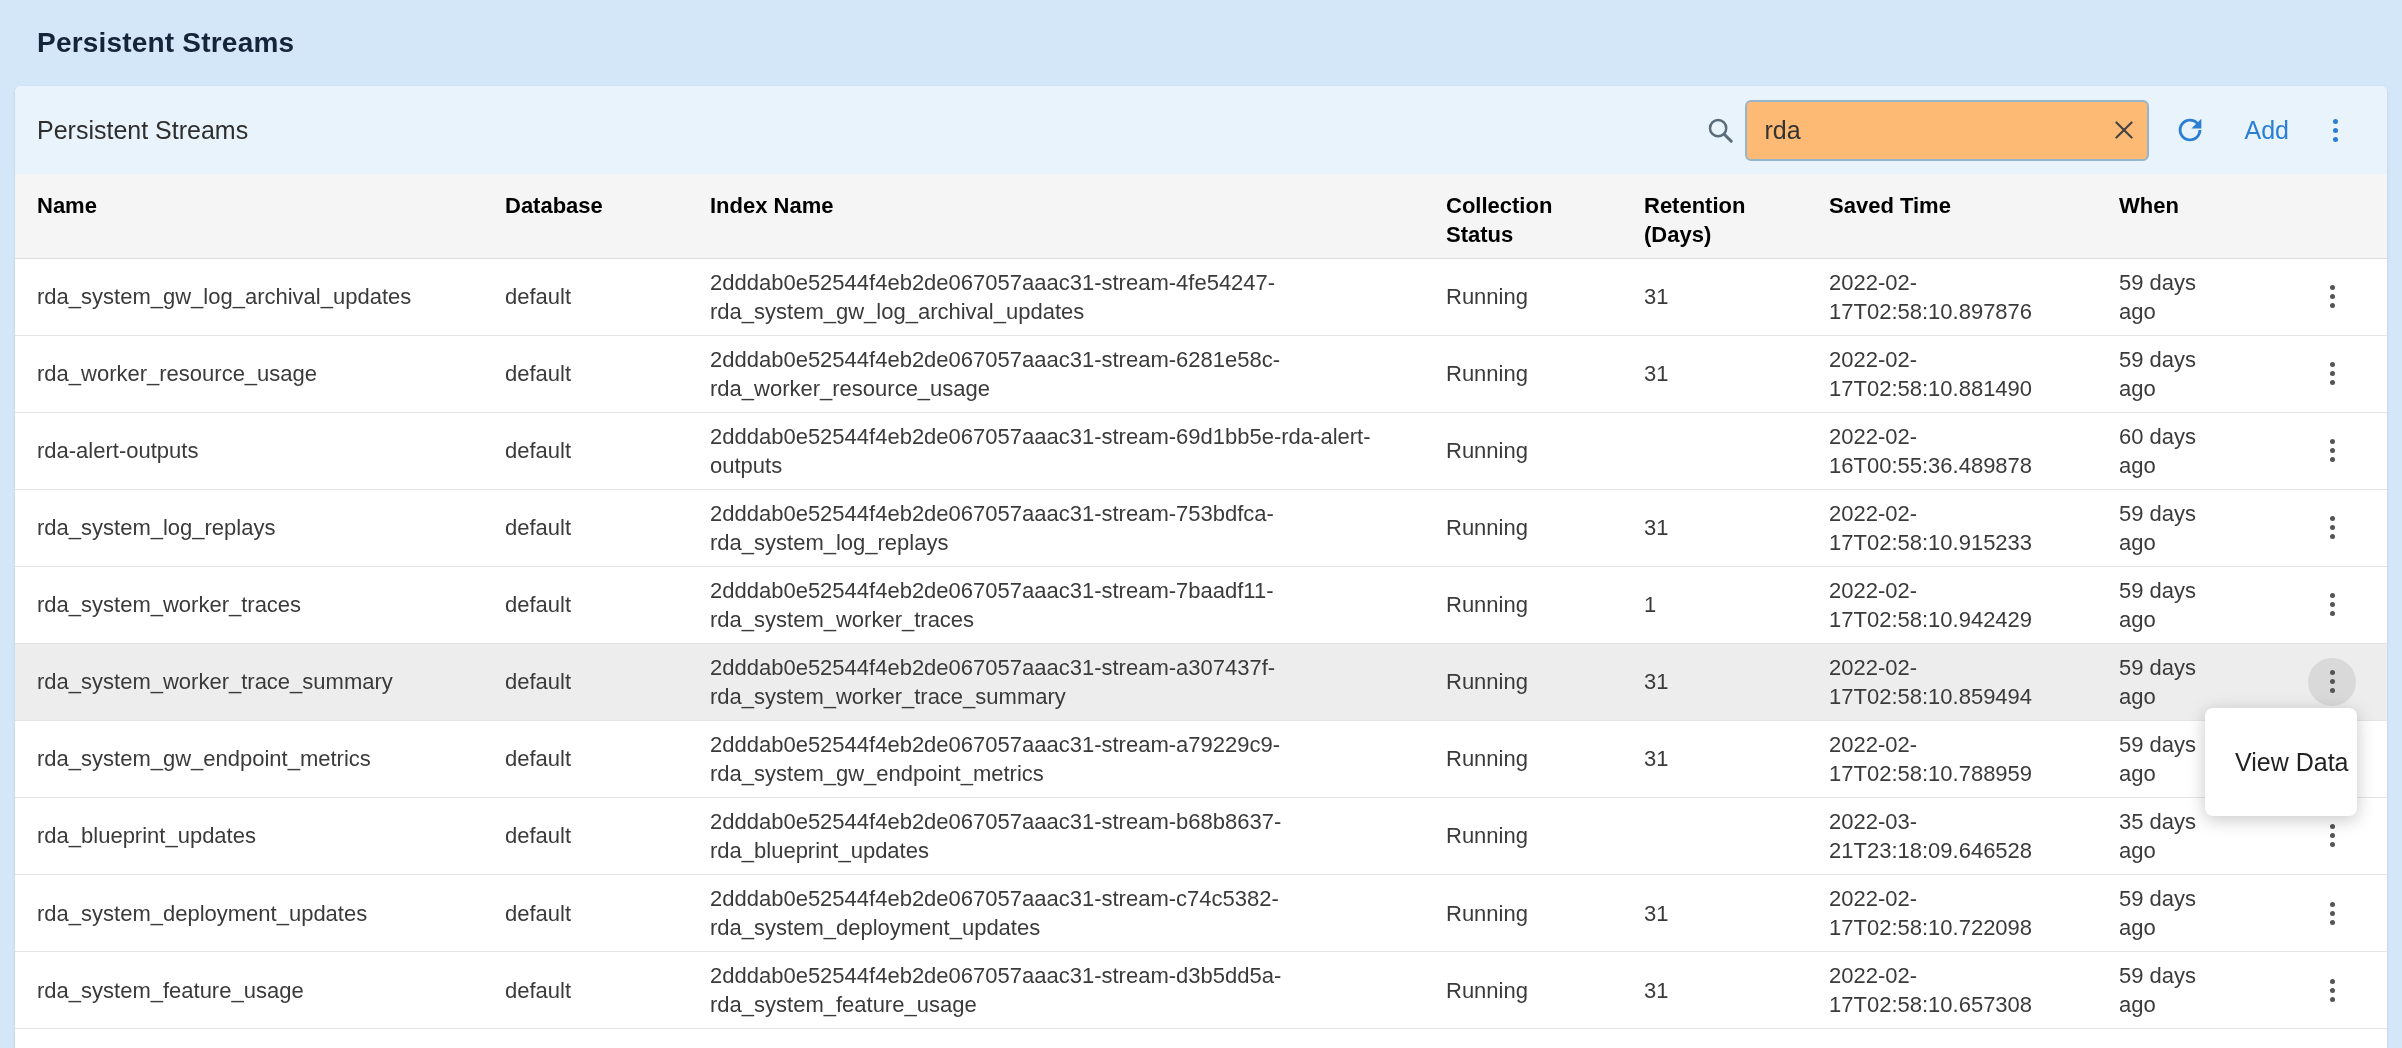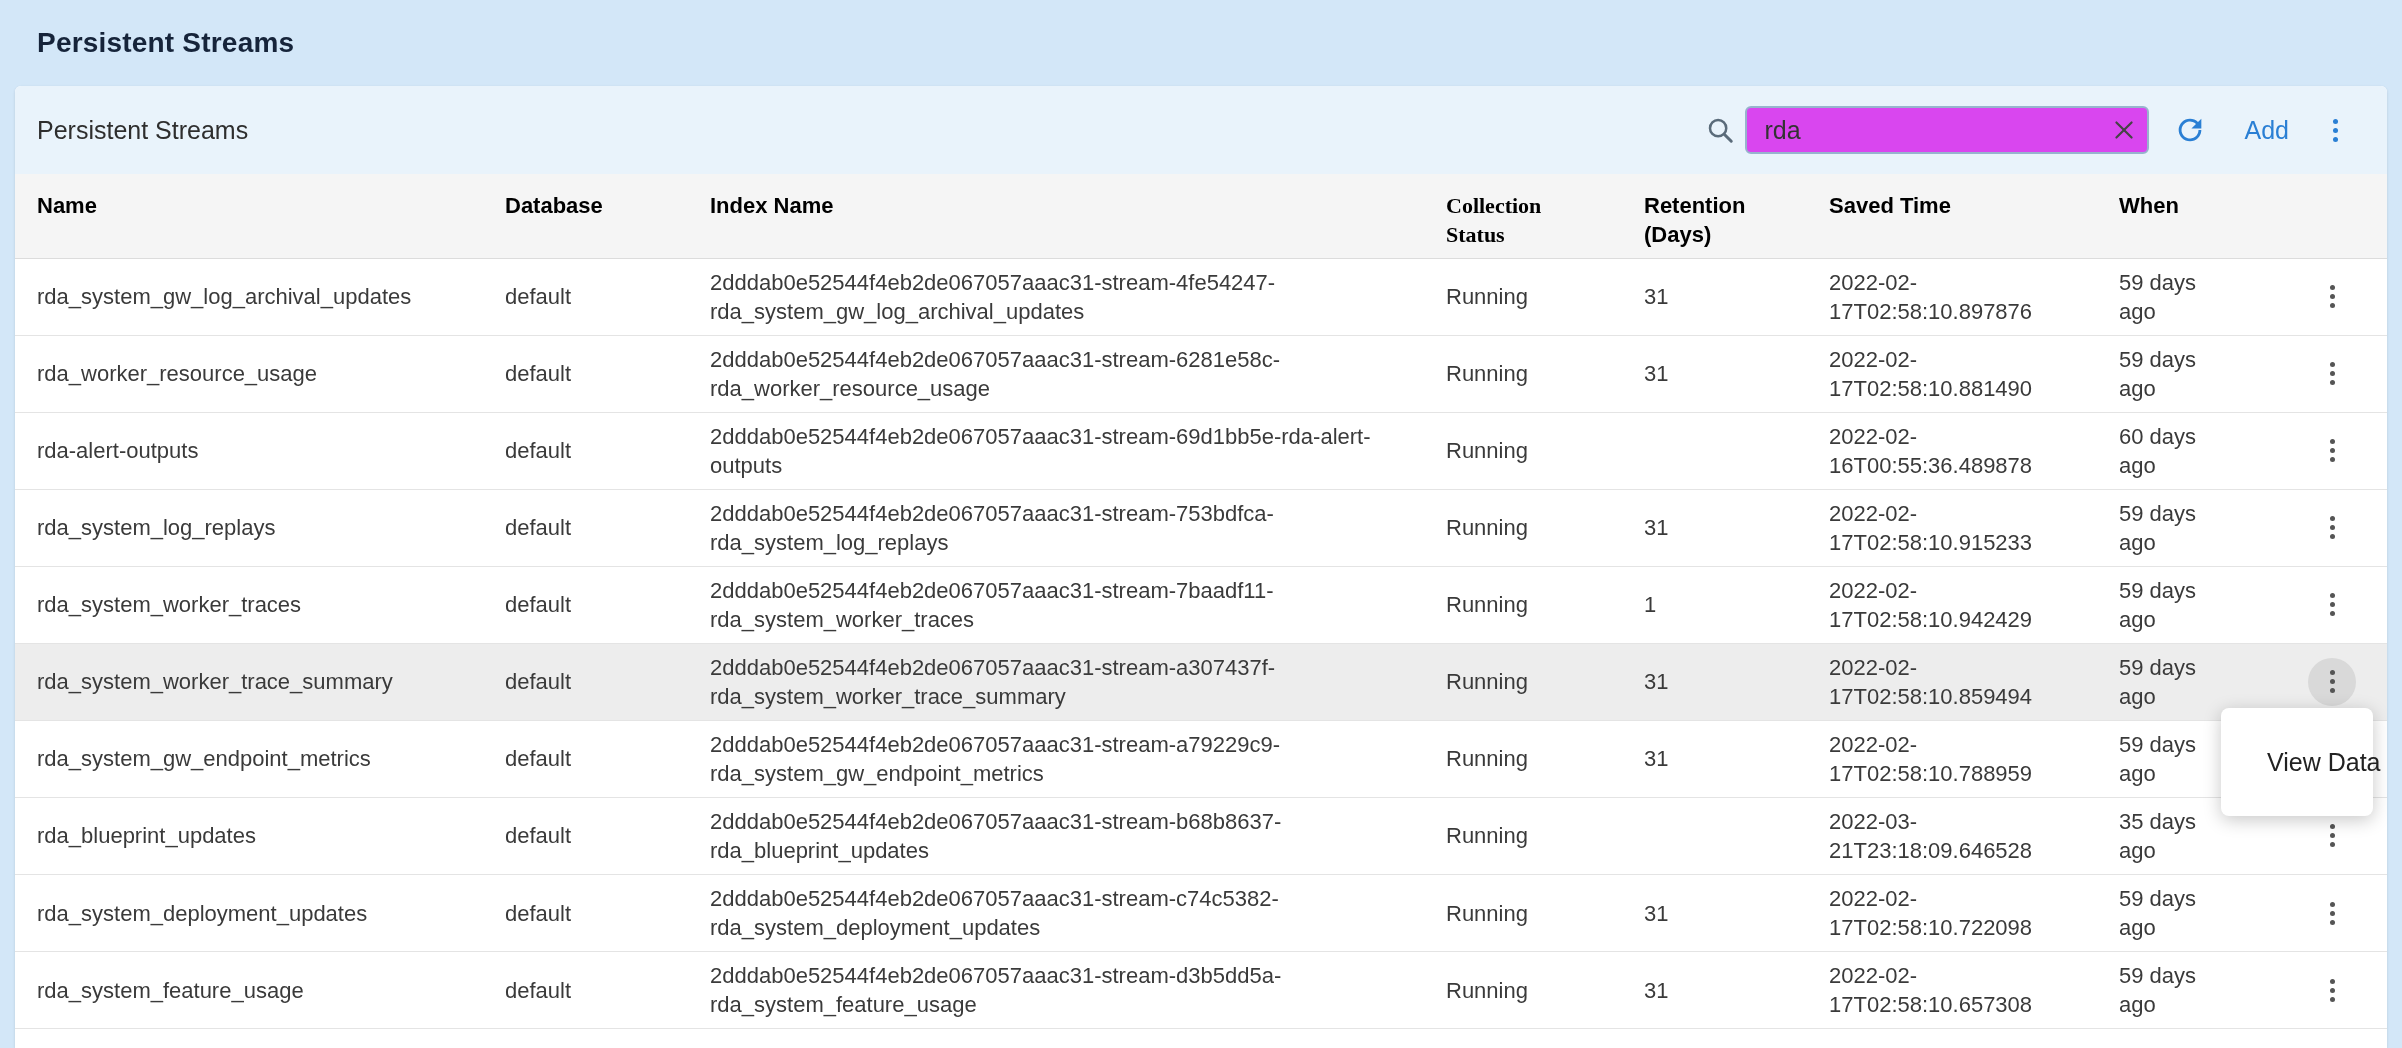--- a/index.html
+++ b/index.html
@@ -42,26 +42,26 @@
     padding:0 28px 0 22px;
   }
   .card-title{font-size:25px;color:#2e2e2e;flex:1;}
   .header-actions{display:flex;align-items:center;}
   .icon-btn{
     background:transparent;border:none;cursor:pointer;
     display:inline-flex;align-items:center;justify-content:center;
   }
   .search-box{position:relative;margin-left:10px;}
   .search-input{
-    width:404px;height:48px;
+    width:404px;height:61px;
     border:2px solid #97b4cd;border-radius:6px;
     font-family:"Liberation Sans", sans-serif;
     font-size:25px;color:#333;
     padding:0 56px 0 18px;
-    background:#d946ef;outline:none;
+    background:#fdba74;outline:none;
   }
   .clear-btn{position:absolute;right:12px;top:50%;transform:translateY(-50%);}
   .refresh-btn{margin-left:24px;color:var(--accent);}
   .add-link{
     margin-left:38px;
     font-size:25px;color:var(--accent);font-weight:500;
     text-decoration:none;cursor:pointer;
   }
   .kebab{
     background:transparent;border:none;cursor:pointer;
@@ -84,40 +84,40 @@
   th{
     background:var(--table-header-bg);
     text-align:left;vertical-align:top;
     font-size:22px;font-weight:bold;color:#000000;
     height:84px;
     padding:18px 16px 0 0;
     line-height:1.3;
     border-bottom:1px solid #dcdcdc;
   }
   th:first-child, td:first-child{padding-left:22px;}
-  th.col-status{padding-right:70px;font-family:Liberation Serif, serif;}
+  th.col-status{padding-right:70px;}
   th.col-retention{padding-right:60px;margin-left:47px;}
   td{
     font-size:22px;color:#3a3a3a;
     padding:9px 16px 9px 0;
     line-height:1.32;
     vertical-align:middle;
     border-bottom:1px solid #e4e4e4;
     word-wrap:break-word;
     overflow-wrap:break-word;
   }
   td.col-when{padding-right:60px;}
   td.col-actions{padding:0;text-align:center;}
   tr.highlighted{background:var(--row-highlight);}
   .context-menu{
     position:absolute;
-    top:622px;right:14px;width:152px;
+    top:622px;right:30px;width:152px;
     background:#fff;border-radius:8px;
     box-shadow:0 4px 18px rgba(0,0,0,.22);
-    padding:14px 16px;
+    padding:14px 0;
     z-index:10;
   }
   .menu-item{
     height:80px;display:flex;align-items:center;
     padding-left:30px;
     font-size:25px;color:#222;
     cursor:pointer;white-space:nowrap;
   }
 </style>
 </head>

